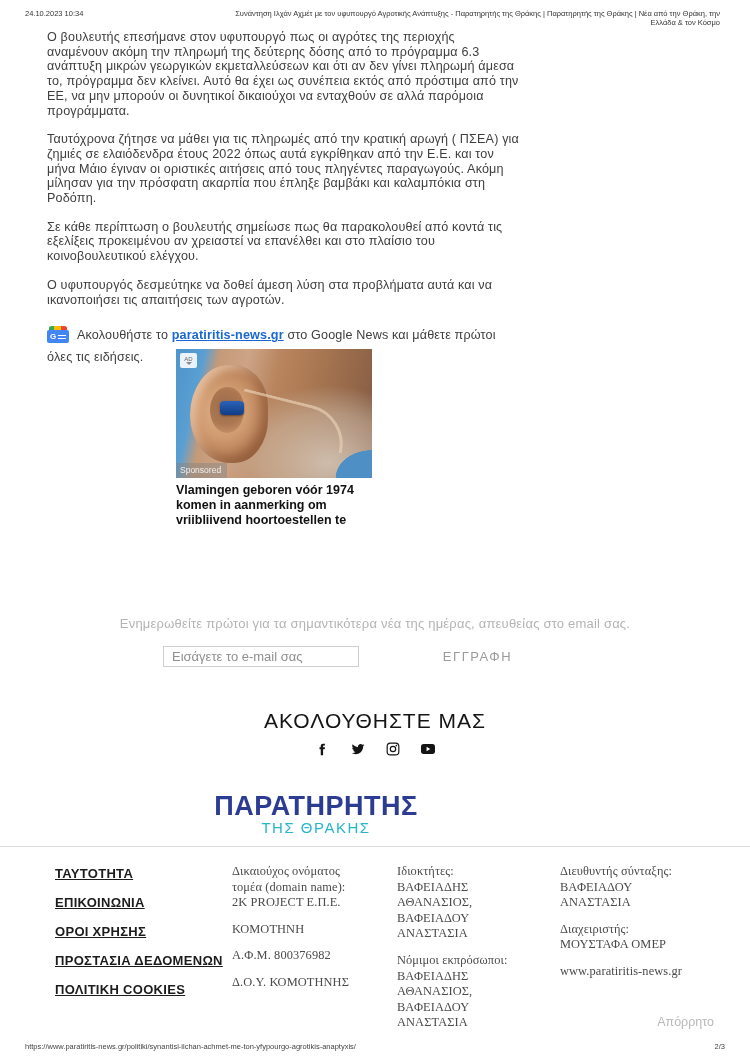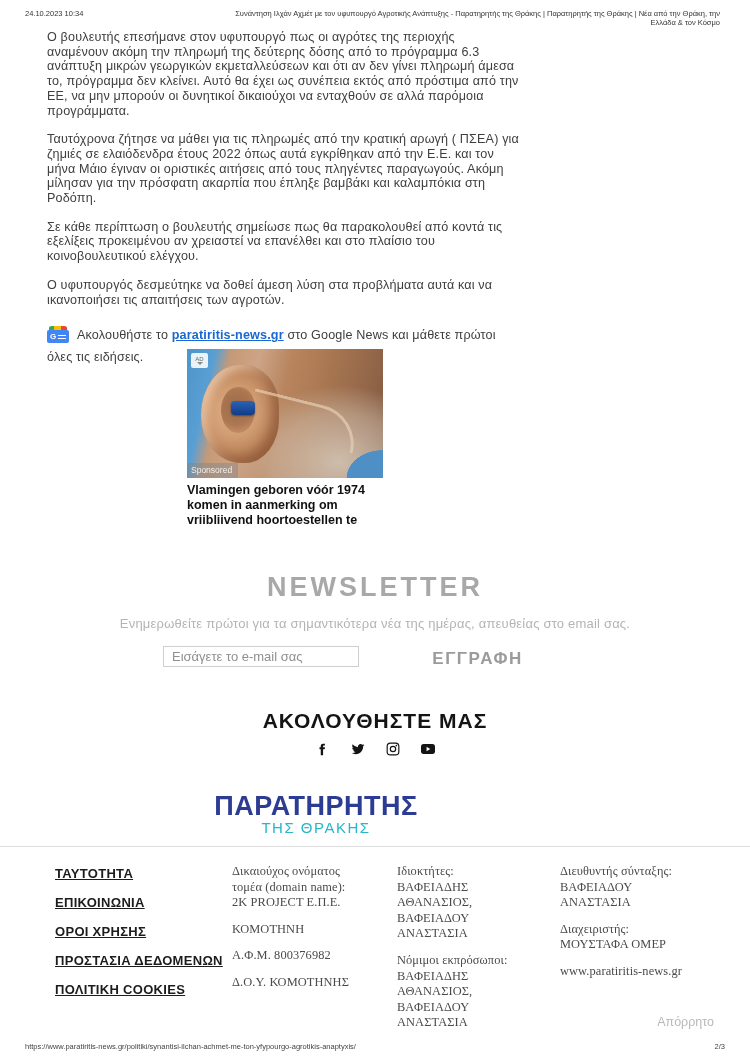--- a/index.html
+++ b/index.html
@@ -19,21 +19,21 @@
   .gn-back { position:absolute; left:2px; top:0; width:18px; height:9px; background:#f1f3f4; border-radius:2px; overflow:hidden; }
   .gn-back .gn-g1 { position:absolute; left:0; top:0; width:6px; height:9px; background:#34a853; transform:skewY(-8deg); }
   .gn-back .gn-y1 { position:absolute; left:5px; top:0; width:8px; height:9px; background:#fbbc05; }
   .gn-back .gn-r1 { position:absolute; right:0; top:0; width:6px; height:9px; background:#ea4335; transform:skewY(8deg); }
   .gn-front { position:absolute; left:0; bottom:0; width:22px; height:13px; background:#4285f4; border-radius:2px; color:#fff; font-size:8px; font-weight:bold; display:flex; align-items:center; padding-left:3px; }
   .gn-lines { display:inline-block; margin-left:2px; width:8px; }
   .gn-lines i { display:block; height:1.5px; background:#fff; margin:1.5px 0; }
   .gnews a { color:#1967d2; font-weight:bold; text-decoration:underline; }
 
   
-  .ad { position:absolute; left:166px; top:349px; width:196px;padding-left:21px; }
+  .ad { position:absolute; left:155px; top:349px; width:196px;padding-left:21px; }
   .ad-image { position:relative; width:196px; height:129px; overflow:hidden;
     background:
       radial-gradient(ellipse 60px 46px at 100% 100%, #4e90c5 0%, #4e90c5 60%, rgba(78,144,197,0) 61%),
       radial-gradient(ellipse 150px 110px at 78% 88%, rgba(224,216,204,.75) 0%, rgba(214,200,184,.45) 45%, rgba(214,200,184,0) 70%),
       linear-gradient(103deg, #4f94ca 0%, #5a9fd3 13%, #c59a78 20%, #cda486 33%, #b8855f 47%, #aa7852 63%, #95684a 82%, #7e573f 100%);
   }
   .ad-ear { position:absolute; left:14px; top:16px; width:78px; height:98px; border-radius:52% 48% 46% 54% / 55% 45% 48% 52%;
     background:radial-gradient(circle at 42% 48%, #e0b28c 0%, #cf9a6f 38%, #b97f57 70%, #a76f4c 100%);
     box-shadow:inset -7px -6px 12px rgba(120,70,40,.55), inset 5px 4px 9px rgba(255,230,205,.6); }
   .ad-ear-inner { position:absolute; left:34px; top:38px; width:34px; height:46px; border-radius:50% 45% 50% 50%;
@@ -44,24 +44,24 @@
   .ad-badge { position:absolute; top:4px; left:4px; width:17px; height:15px; background:rgba(255,255,255,.88); border-radius:2px; font-size:6px; color:#666; display:flex; flex-direction:column; align-items:center; justify-content:center; line-height:6px; }
   .ad-badge .tri { width:0; height:0; border-left:3px solid transparent; border-right:3px solid transparent; border-top:3px solid #888; }
   .ad-sponsored { position:absolute; left:0; bottom:0; padding:2px 6px 3px 4px; background:rgba(130,130,130,.45); color:#f0f0f0; font-size:8.5px; }
   .ad-headline { margin-top:5px; width:196px; height:41px; overflow:hidden; font-size:12.5px; line-height:15px; font-weight:bold; color:#111; }
 
   
   .nl-title { position:absolute; top:572px; left:0; width:750px; text-align:center; font-size:27px; font-weight:bold; letter-spacing:3px; color:#a8a8a8; }
   .nl-sub { position:absolute; top:616px; left:0; width:750px; text-align:center; font-size:13px; color:#b4b4b4; letter-spacing:.2px; }
   .nl-input { position:absolute; top:646px; left:163px; width:196px; height:21px; border:1px solid #cfcfcf; background:#fff; padding:0 8px; font-size:13px; color:#444; font-family:inherit; }
   .nl-input::placeholder { color:#8f8f8f; }
-  .nl-btn { position:absolute; top:649px; left:430px; width:95px; text-align:center; background:none; border:none; font-size:17px; font-weight:700; letter-spacing:1.5px; color:#9b9b9b; font-family:inherit; cursor:pointer; }
-
-  
-  .follow-title { position:absolute; top:709px; left:0; width:750px; text-align:center; font-size:21px; font-weight:700; letter-spacing:1px; color:#141414; }
+  .nl-btn { position:absolute; top:649px; left:430px; width:95px; text-align:center; background:none; border:none; font-size:13px; font-weight:400; letter-spacing:1.5px; color:#9b9b9b; font-family:inherit; cursor:pointer; }
+
+  
+  .follow-title { position:absolute; top:709px; left:0; width:750px; text-align:center; font-size:21px; font-weight:400; letter-spacing:1px; color:#141414; }
   .social-row { position:absolute; top:742px; left:0; width:750px; display:flex; justify-content:center; gap:21px; align-items:center; }
   .social-btn { width:14px; height:14px; display:flex; align-items:center; justify-content:center; cursor:pointer; }
   .social-btn svg { display:block; }
 
   
   .logo { position:absolute; top:793px; left:0; width:632px; text-align:center; }
   .logo-main { font-size:27px; font-weight:800; color:#2c3c92; letter-spacing:.5px; line-height:26px; }
   .logo-sub { display:block; width:200px; margin:0 auto; text-align:center; font-size:15px; font-weight:400; letter-spacing:1.5px; color:#27b6ca; }
 
   .divider { position:absolute; top:846px; left:0; width:750px; border-top:1px solid #dedede; }
@@ -118,21 +118,20 @@
       <div class="ad-wire"></div>
       <div class="ad-badge">
           <span>AD</span>
           <span class="tri"></span>
         </div>
       <div class="ad-sponsored">Sponsored</div>
     </div>
     <div class="ad-headline">Vlamingen geboren vóór 1974 komen in aanmerking om vrijblijvend hoortoestellen te proberen</div>
   </div>
 
-  <div class="nl-title">NEWSLETTER</div>
   <div class="nl-sub">Ενημερωθείτε πρώτοι για τα σημαντικότερα νέα της ημέρας, απευθείας στο email σας.</div>
   <input class="nl-input" type="email" placeholder="Εισάγετε το e-mail σας" style="">
   <button class="nl-btn">ΕΓΓΡΑΦΗ</button>
 
   <div class="follow-title">ΑΚΟΛΟΥΘΗΣΤΕ ΜΑΣ</div>
   <div class="social-row">
     <span class="social-btn">
       <svg width="13" height="13" viewBox="0 0 20 20">
           <path fill="#141414" d="M13.8 6.5h-2.9V4.9c0-.8.5-1 .9-1h1.9V1l-2.7-.01c-3 0-3.7 2.2-3.7 3.7v1.8H5.4v3h1.9V19h3.6V9.5h2.5l.4-3z"></path>
         </svg>

